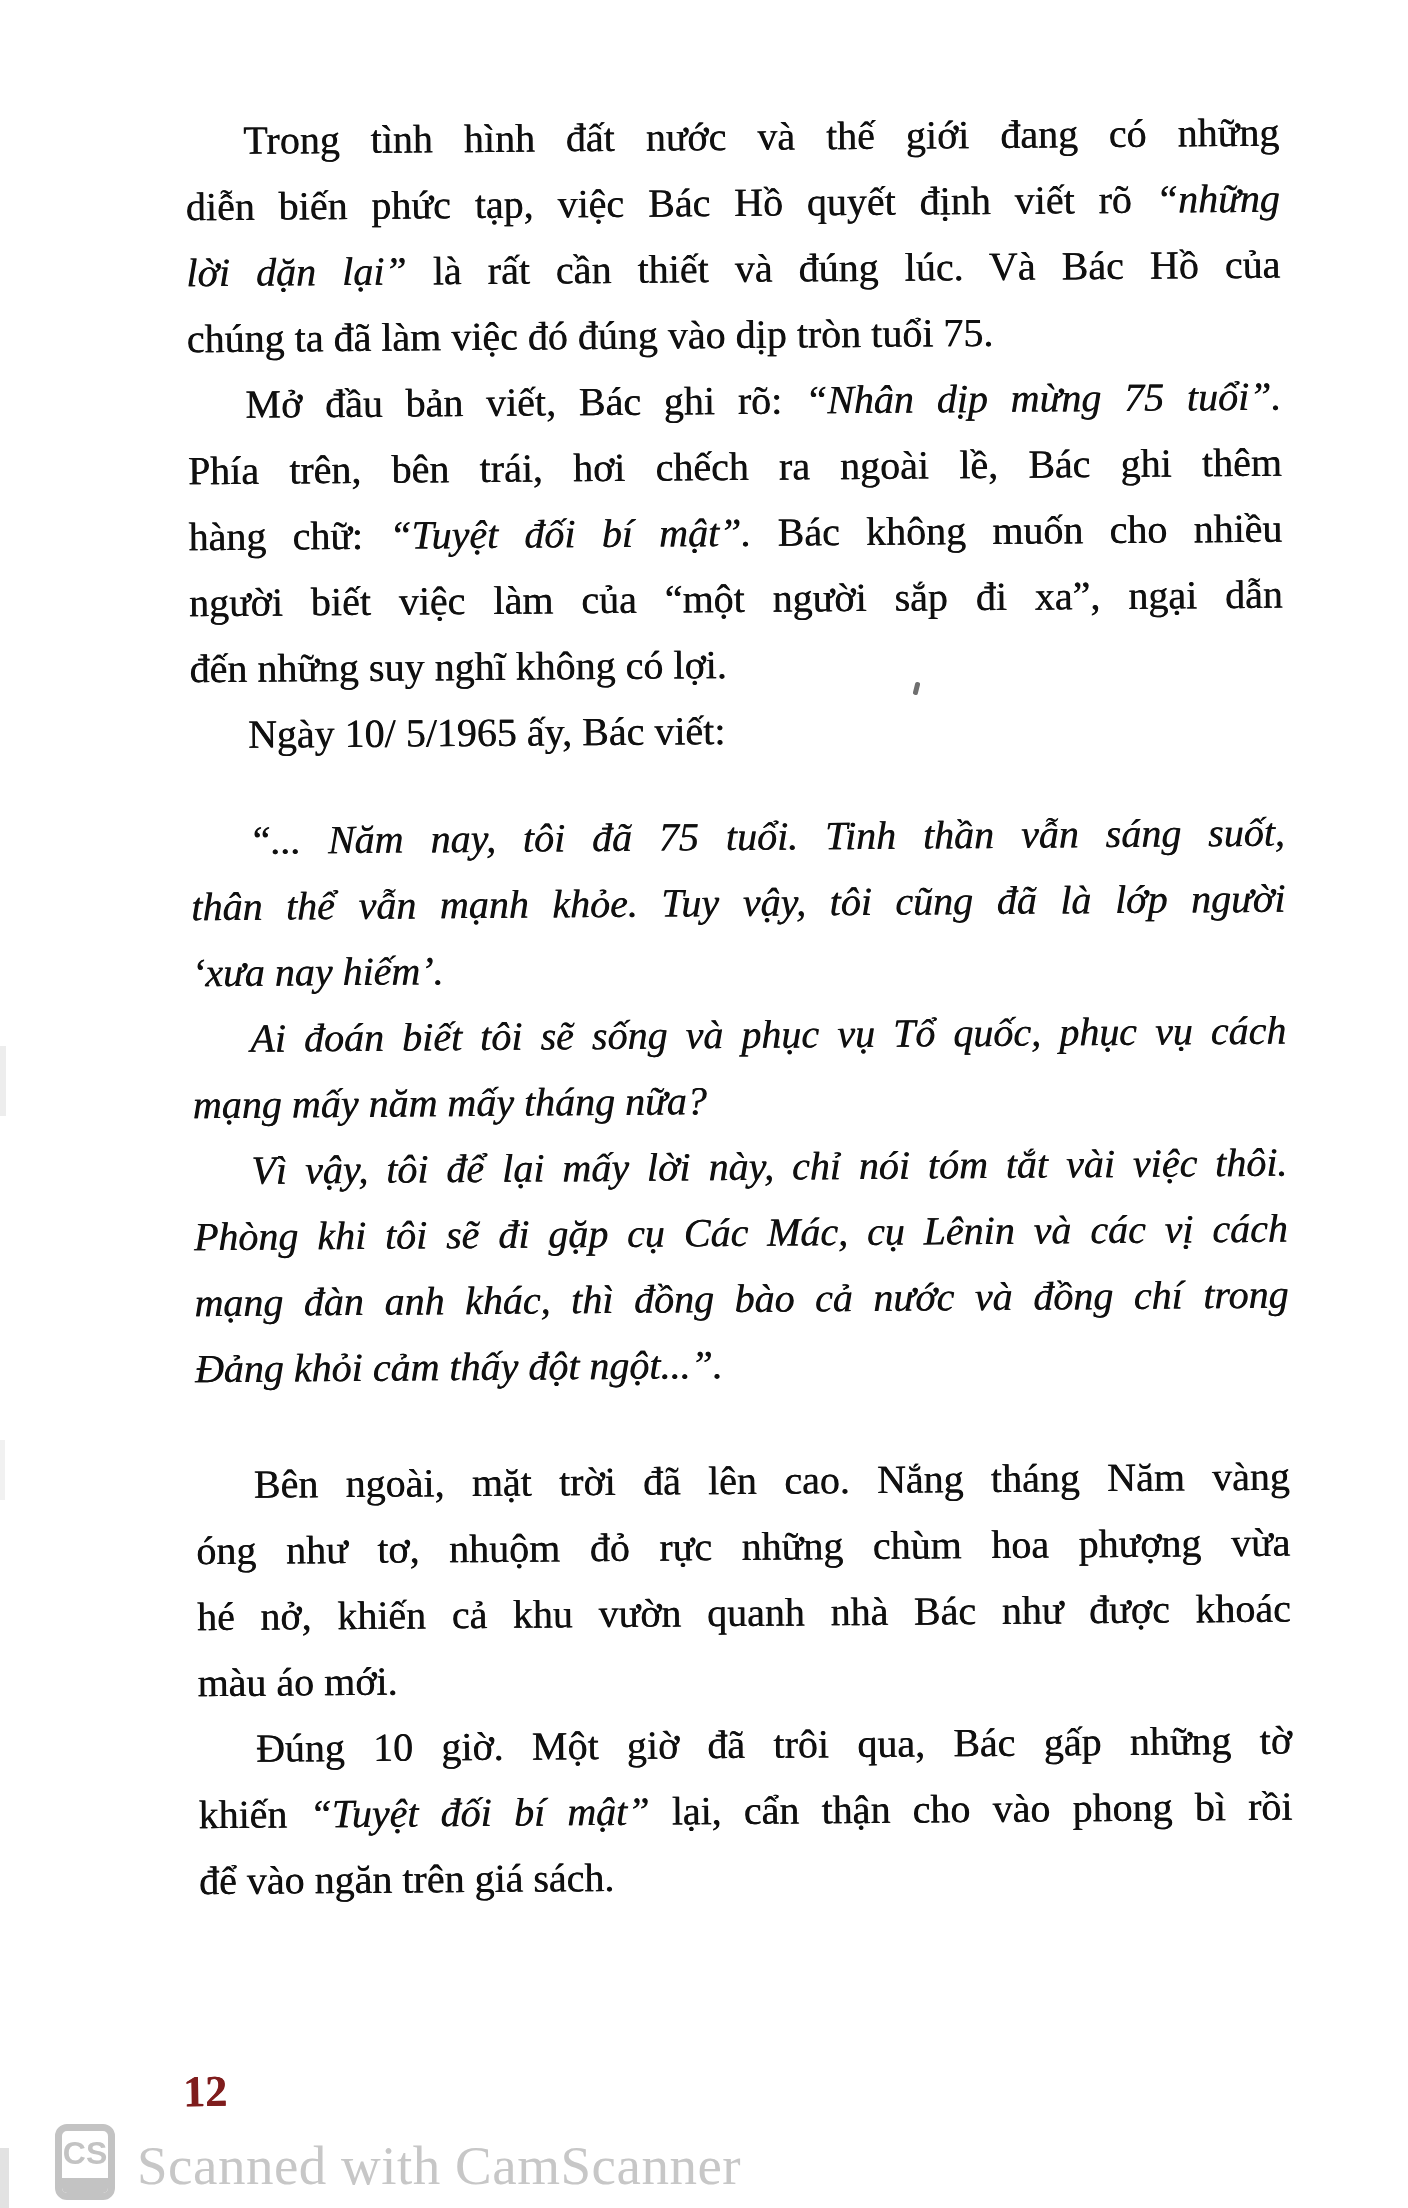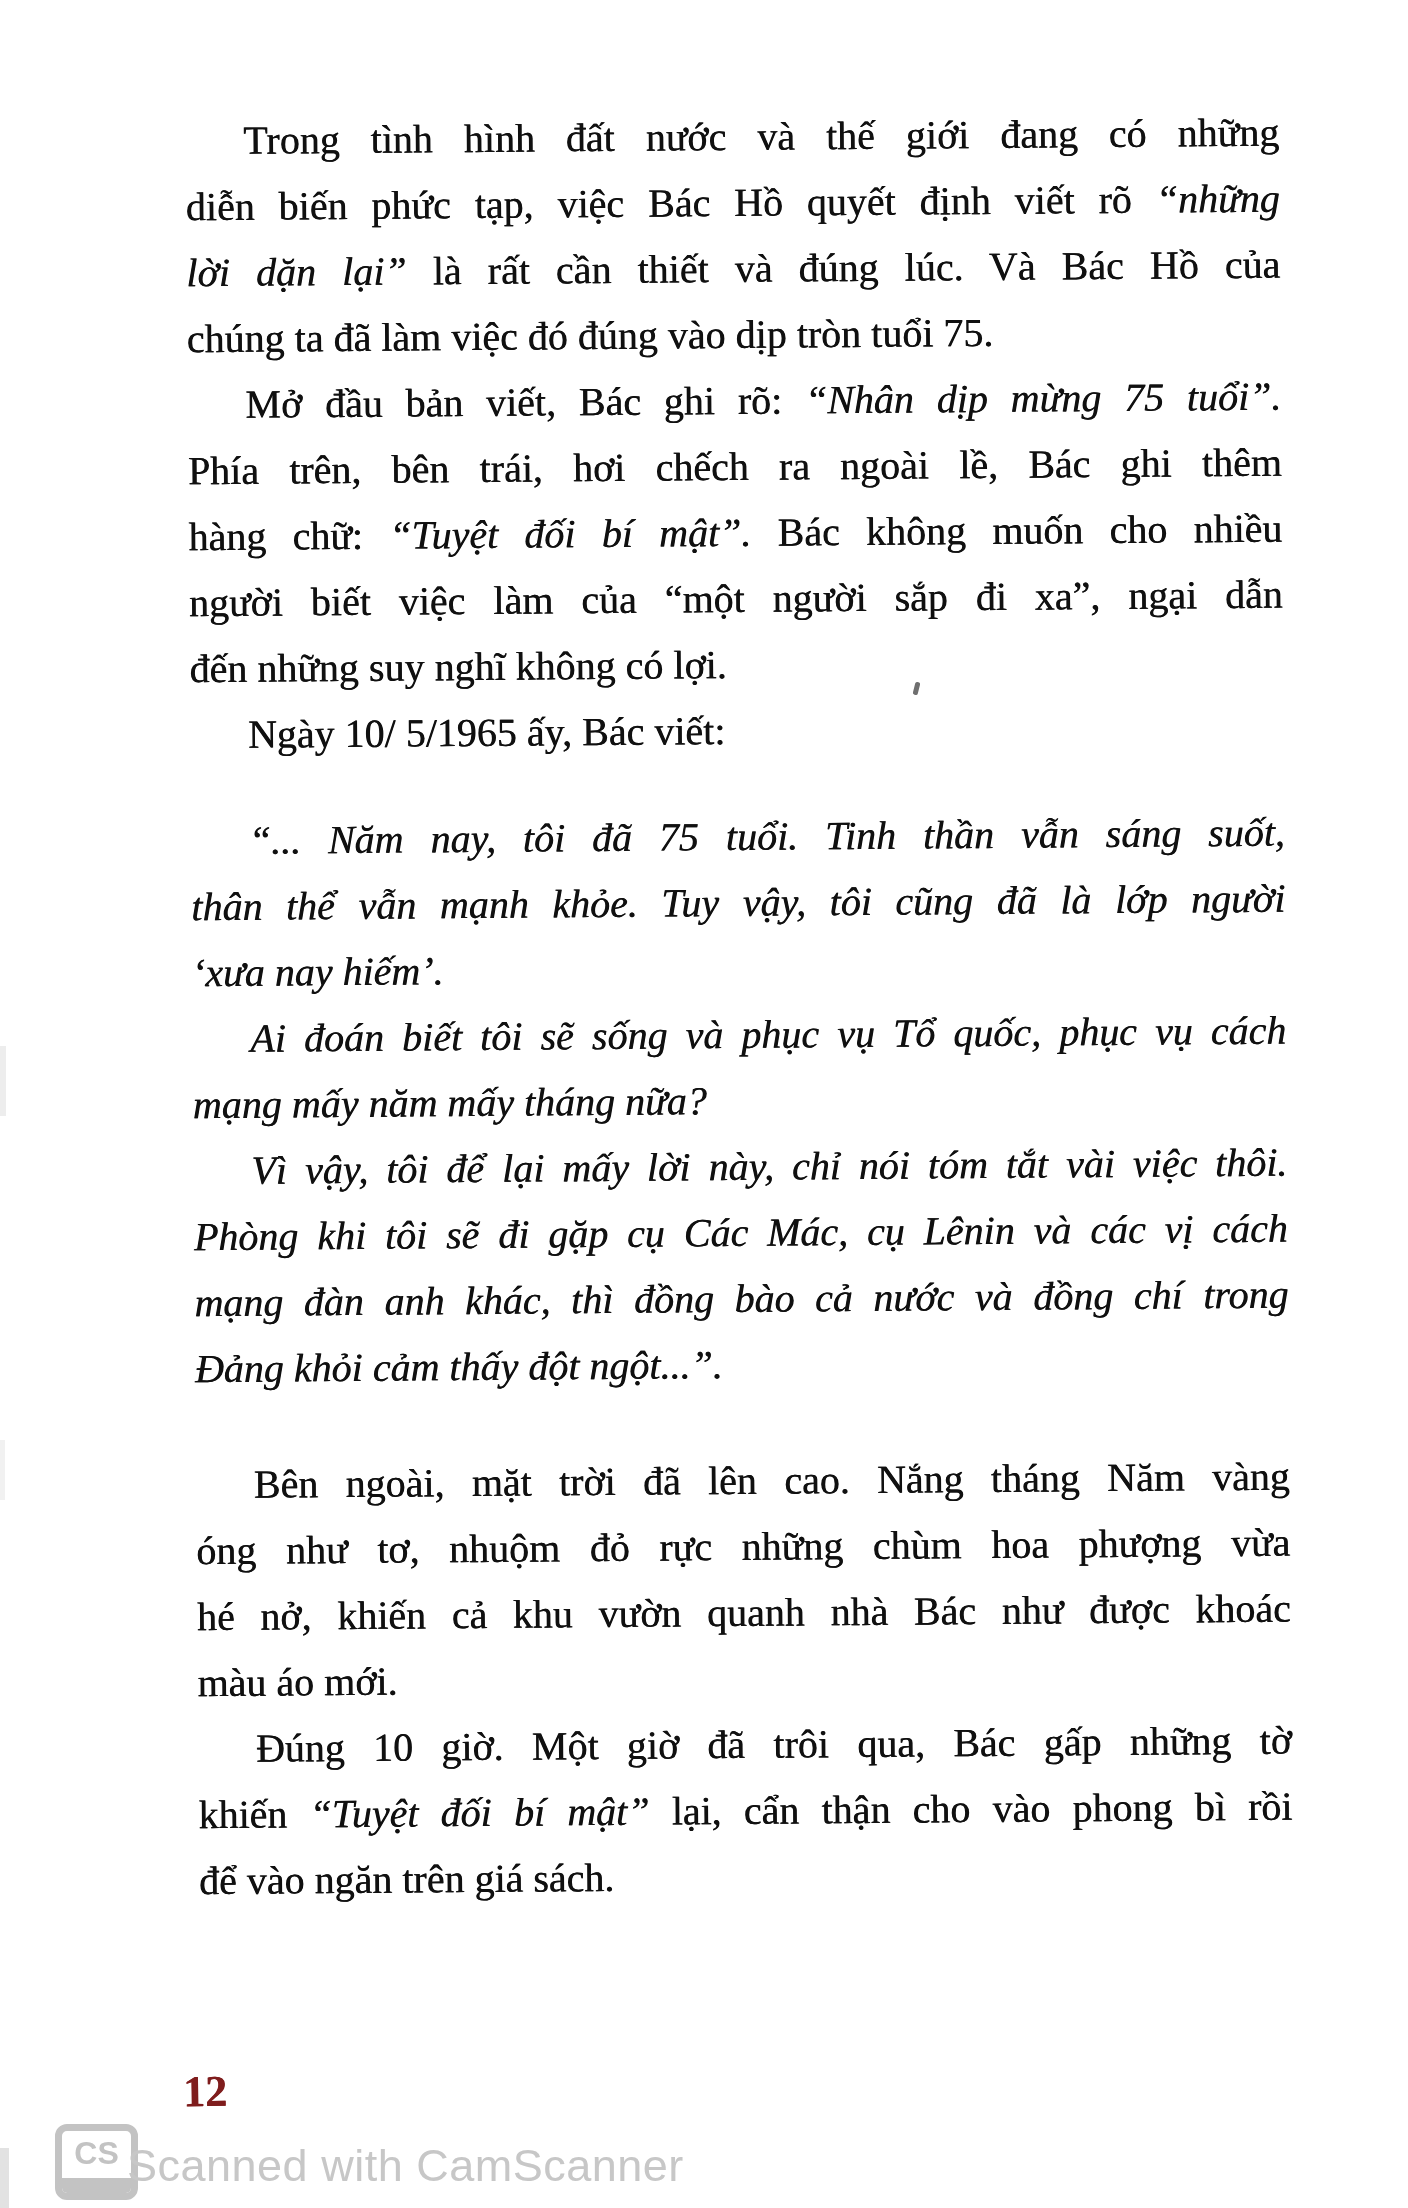--- a/index.html
+++ b/index.html
@@ -44,21 +44,21 @@
     font-weight:bold;
     color:#7f1d1d;
     transform:rotate(-1deg);
     text-shadow:0.5px 0 0 currentColor;
   }
 
   
   .cs-logo {
     position:absolute;
     left:55px; top:2124px;
-    width:83px; height:76px;
+    width:60px; height:76px;
     box-sizing:border-box;
     border:7px solid #c3c3c3;
     border-radius:12px;
     overflow:hidden;
     background:#ffffff;
   }
   .cs-letters {
     display:block;
     font-family:"Liberation Sans",sans-serif;
     font-weight:bold;
@@ -68,23 +68,23 @@
     color:#c3c3c3;
   }
   .cs-bar {
     position:absolute;
     left:0; bottom:0;
     width:100%; height:15px;
     background:#c3c3c3;
   }
   .footer-text {
     position:absolute;
-    left:127px; top:2136px;
-    font-family:Liberation Sans, sans-serif;
-    font-size:45px;
+    left:137px; top:2136px;
+    font-family:Liberation Serif, serif;
+    font-size:55px;
     line-height:60px;
     color:#c7c7c7;
     letter-spacing:0.5px;
     white-space:nowrap;
   }
 
   
   .speckle {
     position:absolute;
     left:914px; top:682px;

